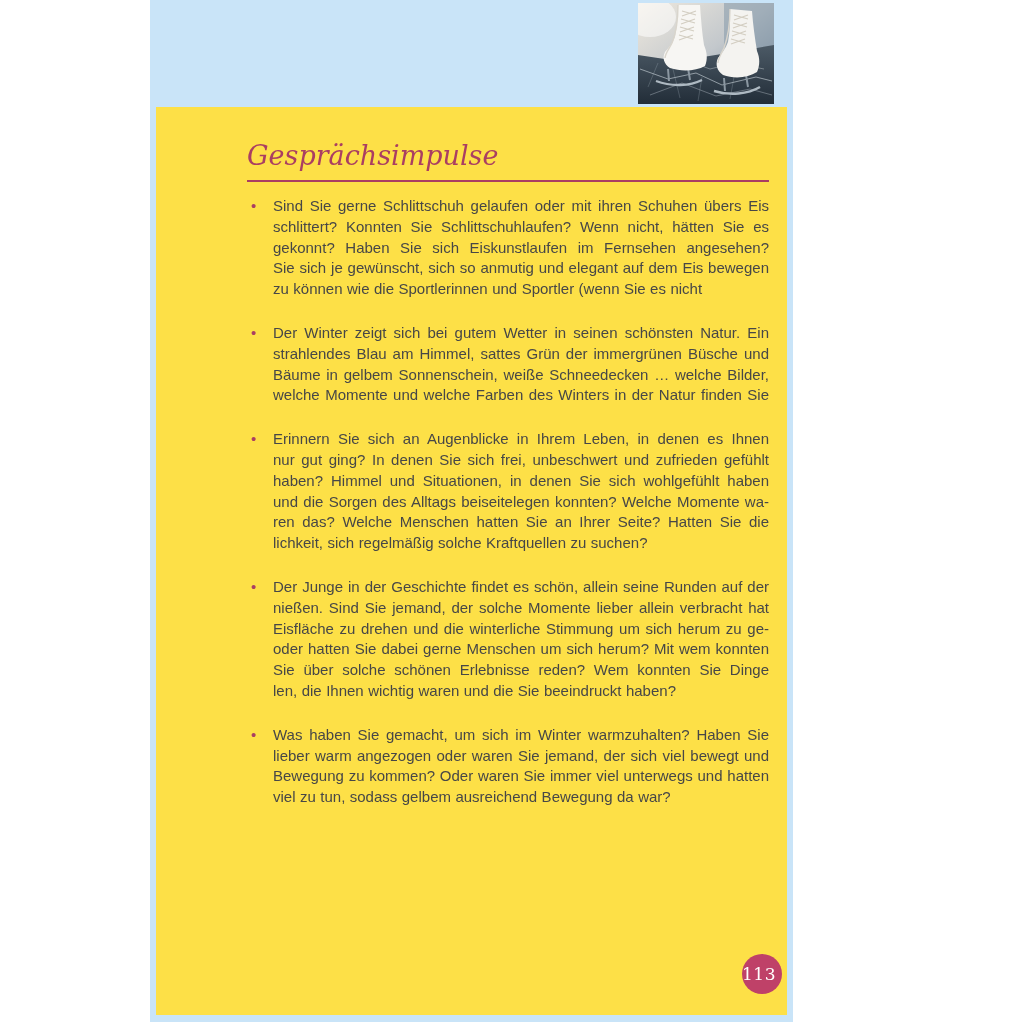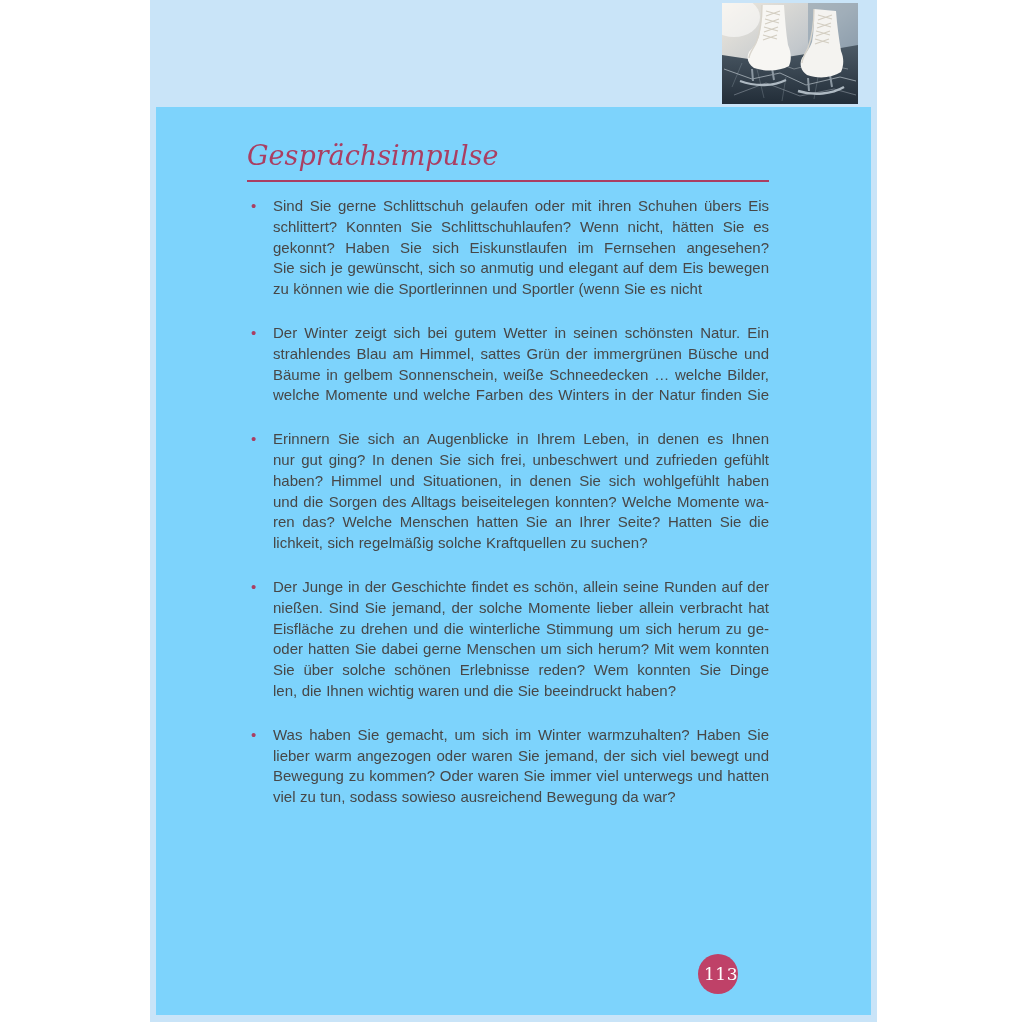--- a/index.html
+++ b/index.html
@@ -9,22 +9,22 @@
     --text:#474747;
     --page_bg:#ffffff;
   }
   html,body{margin:0;padding:0;}
   body{
     width:1024px;height:1024px;position:relative;overflow:hidden;
     background:var(--page_bg);
     font-family:"Liberation Sans",sans-serif;
   }
   .page-frame{
-    position:absolute;left:150px;top:0;width:727px;height:1022px;
-    box-sizing:border-box;background:#7dd3fc;
+    position:absolute;left:150px;top:0;width:643px;height:1022px;
+    box-sizing:border-box;background:#fde047;
     border-left:6px solid var(--band);
     border-right:6px solid var(--band);
     border-bottom:7px solid var(--band);
   }
   .header-band{
     position:absolute;left:0;top:0;width:100%;height:107px;
     background:var(--band);
   }
   .photo{
     position:absolute;top:3px;right:13px;width:136px;height:101px;
@@ -54,23 +54,23 @@
     color:var(--accent);font-size:15px;line-height:20.8px;
   }
   .line{
     font-size:15px;line-height:20.8px;height:20.8px;overflow:hidden;
     color:var(--text);
     text-align:justify;text-align-last:justify;
     word-spacing:0.02em;
   }
   .line.last{text-align:left;text-align-last:left;}
   .page-badge{
-    position:absolute;left:542px;top:954px;width:40px;height:40px;
+    position:absolute;left:586px;top:954px;width:40px;height:40px;
     border-radius:50%;background:var(--circle);
-    display:flex;align-items:center;justify-content:flex-end;
+    display:flex;align-items:center;justify-content:flex-start;
   }
   .page-num{
     font-family:"DejaVu Serif","Liberation Serif",serif;
     font-size:17px;color:#ffffff;letter-spacing:0.5px;
   }
 </style>
 </head>
 <body>
 
 <div class="page-frame">
@@ -155,21 +155,21 @@
       <div class="line">oder hatten Sie dabei gerne Menschen um sich herum? Mit wem konnten</div>
       <div class="line">Sie über solche schönen Erlebnisse reden? Wem konnten Sie Dinge erzäh-</div>
       <div class="line last">len, die Ihnen wichtig waren und die Sie beeindruckt haben?</div>
     </li>
 
     <li>
       <span class="dot">•</span>
       <div class="line">Was haben Sie gemacht, um sich im Winter warmzuhalten? Haben Sie sich</div>
       <div class="line">lieber warm angezogen oder waren Sie jemand, der sich viel bewegt und</div>
       <div class="line">Bewegung zu kommen? Oder waren Sie immer viel unterwegs und hatten</div>
-      <div class="line last">viel zu tun, sodass sowieso ausreichend Bewegung da war?</div>
+      <div class="line last">viel zu tun, sodass gelbem ausreichend Bewegung da war?</div>
     </li>
 
   </ul>
 
   <div class="page-badge">
     <span class="page-num">113</span>
   </div>
 
 </div>
 

